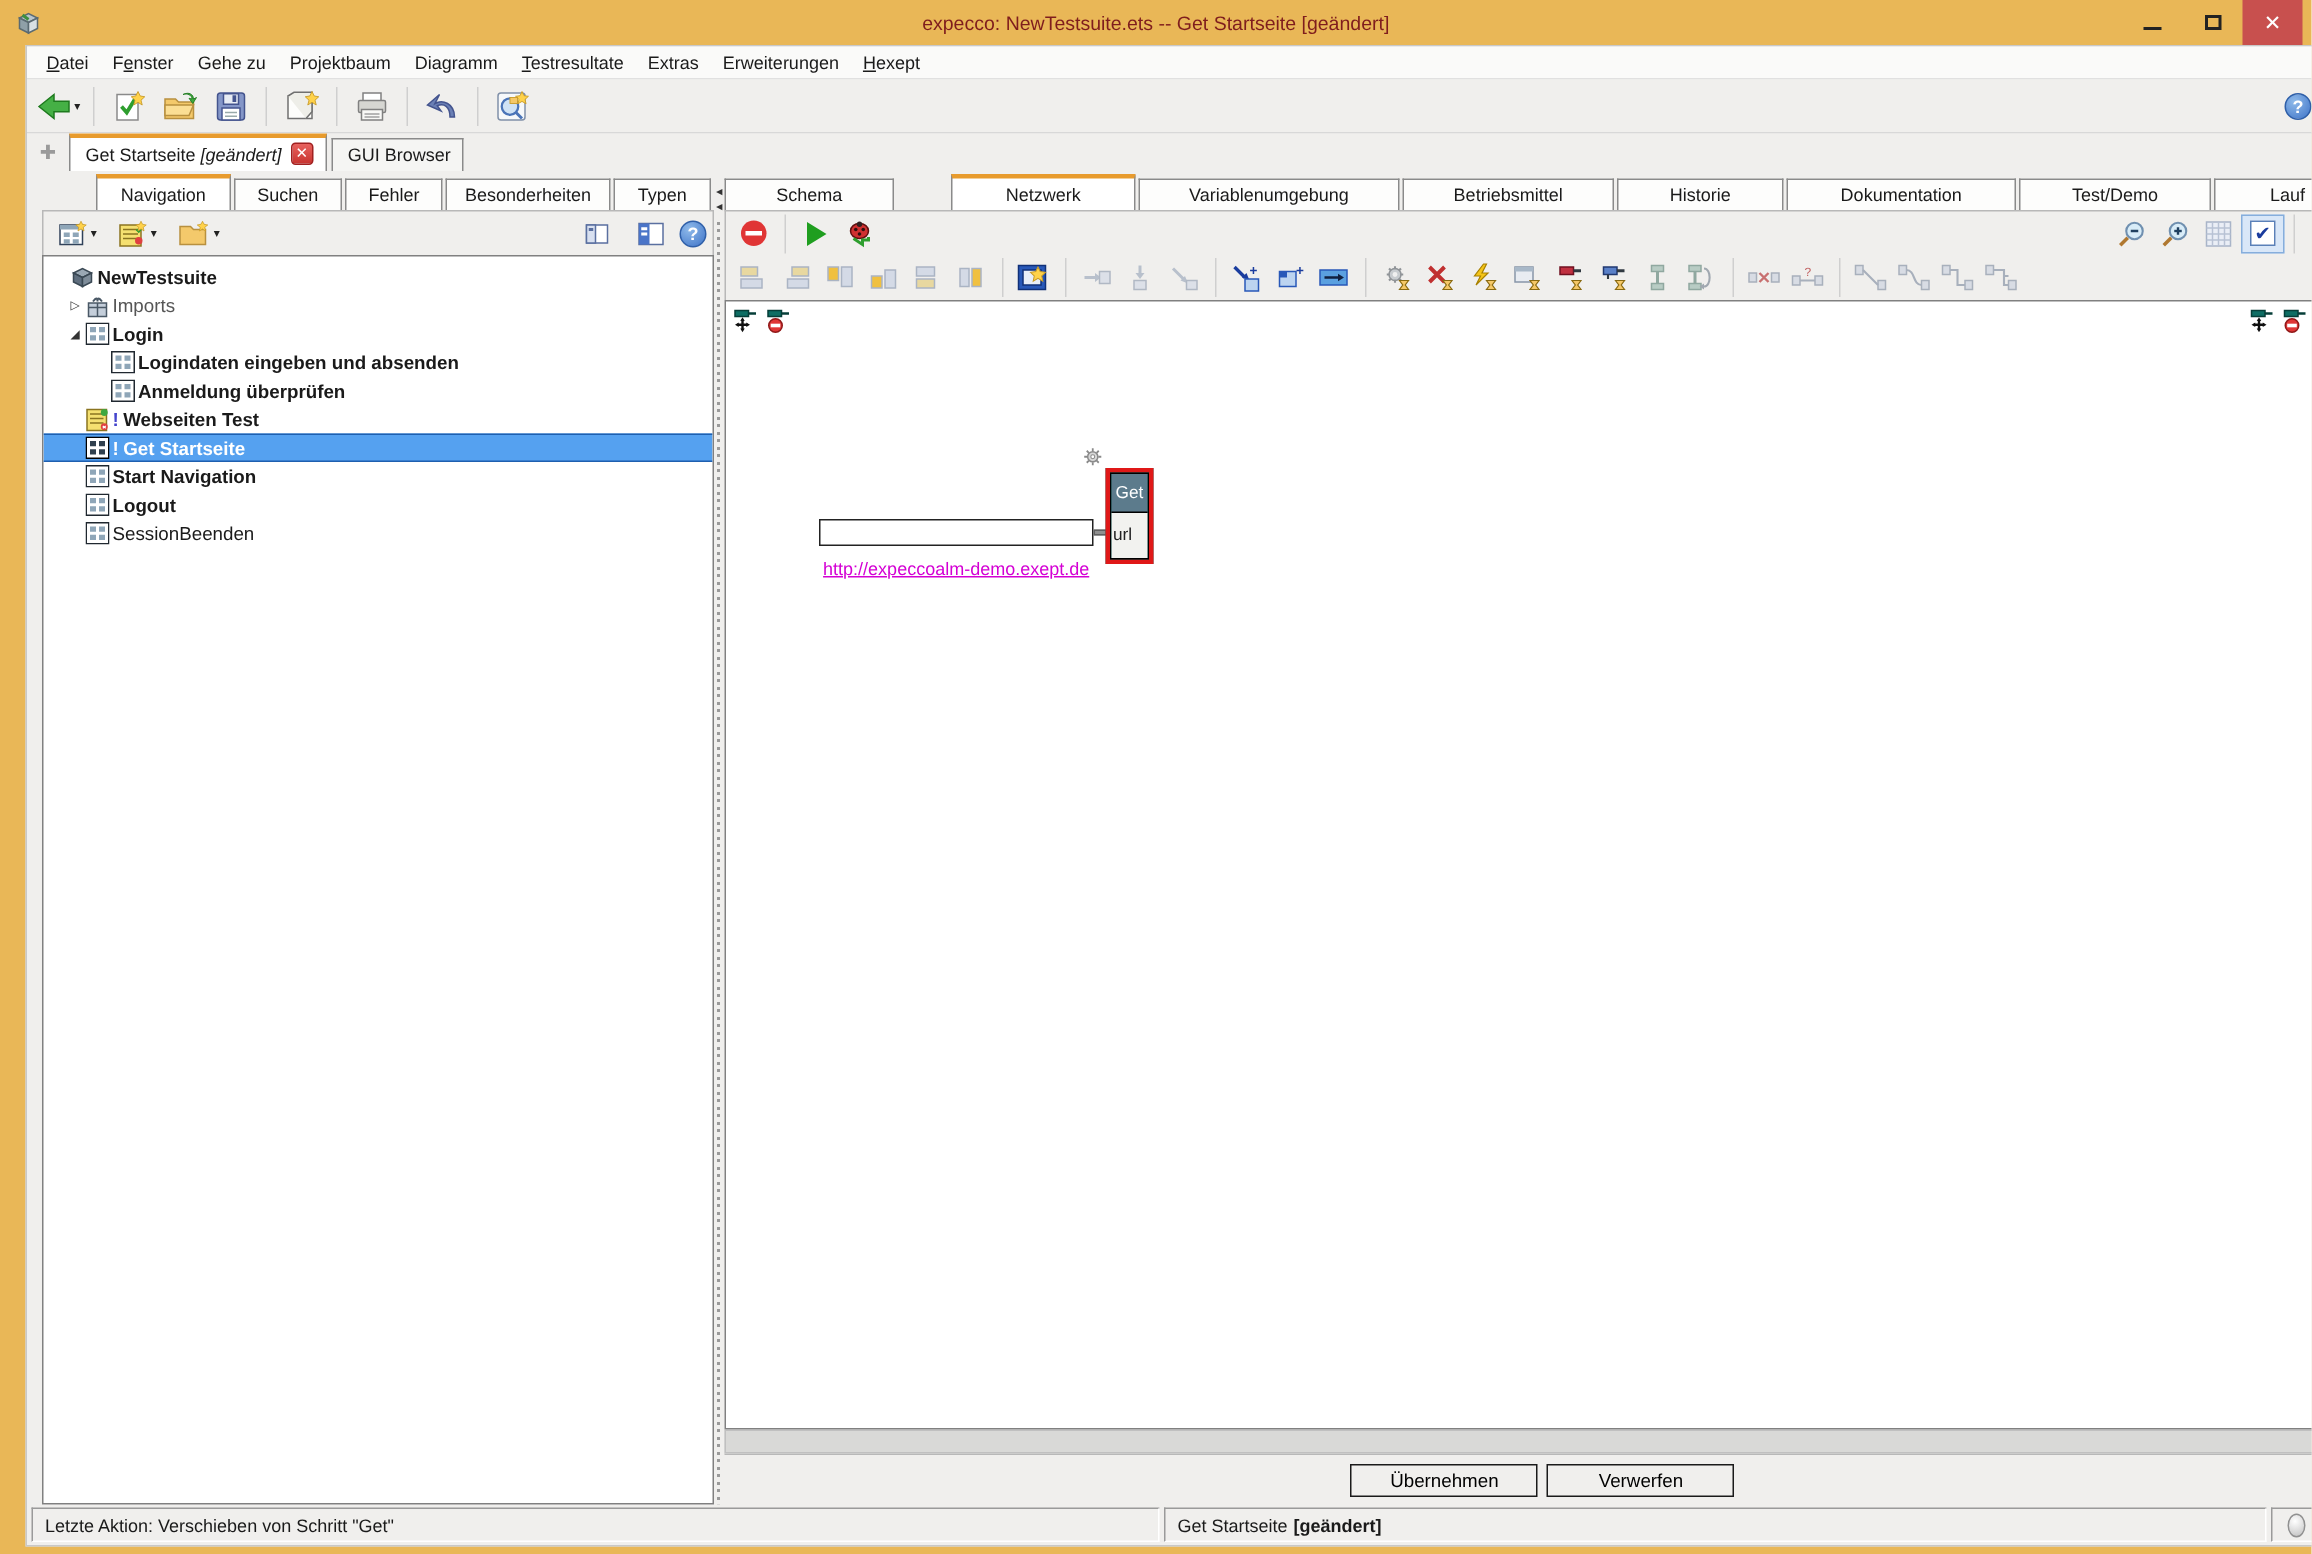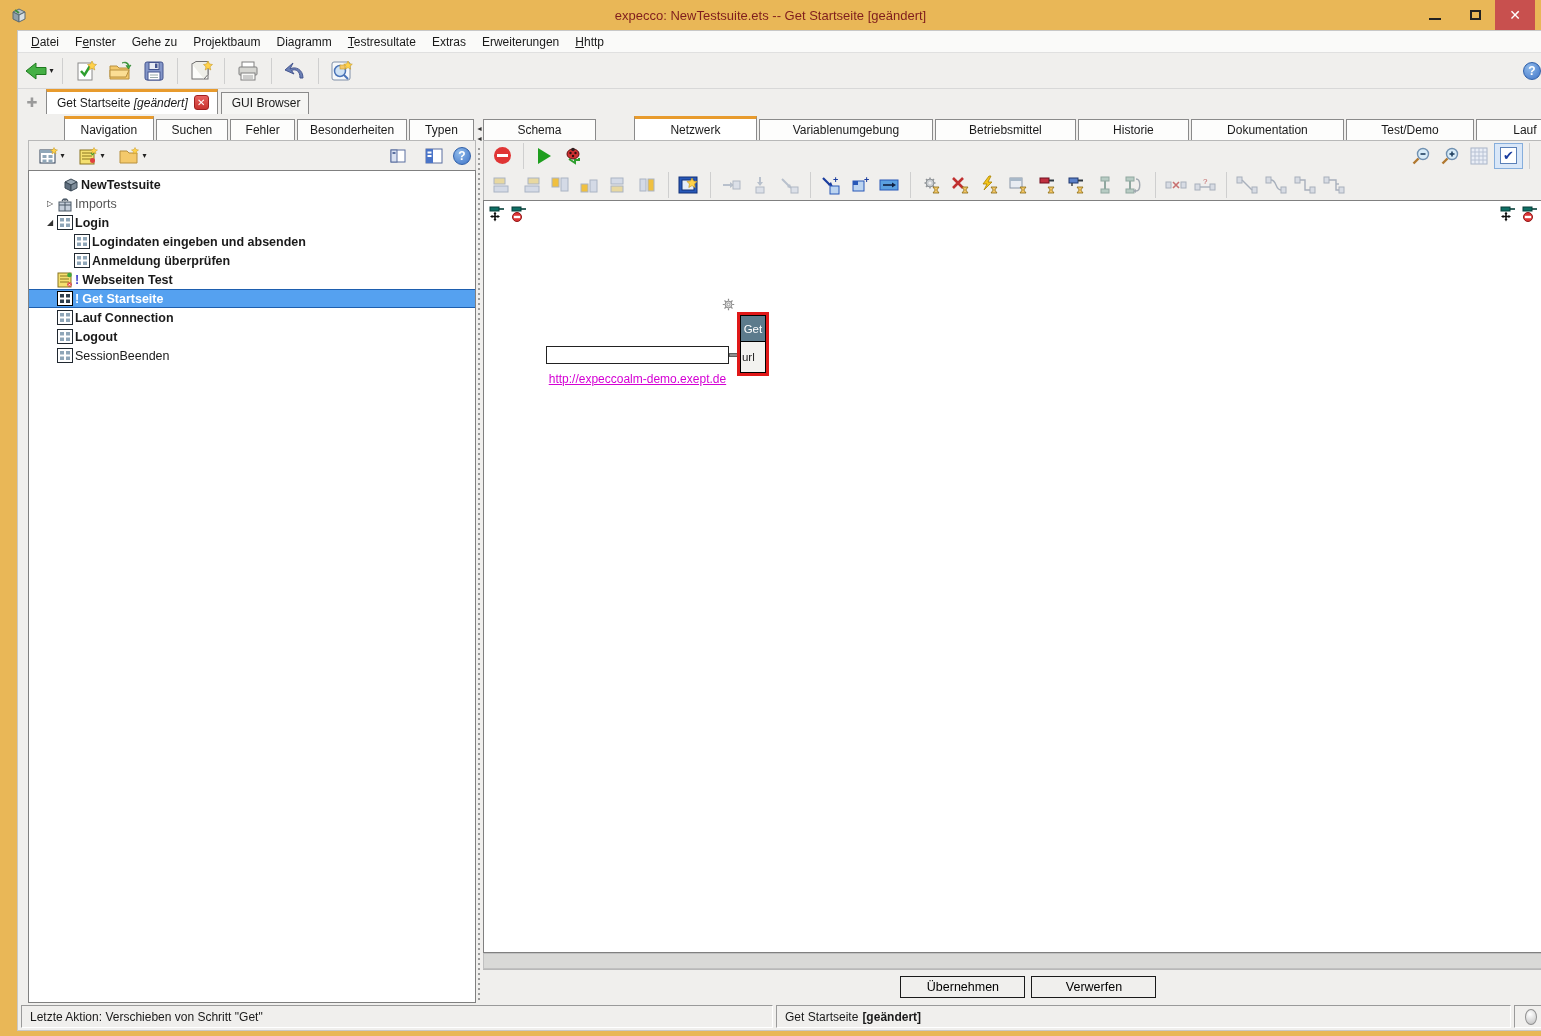--- a/index.html
+++ b/index.html
@@ -134,21 +134,21 @@
 
     <div class="menubar">
       <span class="menu-item"><span></span><u>D</u><span>atei</span></span>
       <span class="menu-item"><span>F</span><u>e</u><span>nster</span></span>
       <span class="menu-item"><span>Gehe zu</span><u></u><span></span></span>
       <span class="menu-item"><span>Projektbaum</span><u></u><span></span></span>
       <span class="menu-item"><span>Diagramm</span><u></u><span></span></span>
       <span class="menu-item"><span></span><u>T</u><span>estresultate</span></span>
       <span class="menu-item"><span>Extras</span><u></u><span></span></span>
       <span class="menu-item"><span>Erweiterungen</span><u></u><span></span></span>
-      <span class="menu-item"><span></span><u>H</u><span>http</span></span>
+      <span class="menu-item"><span></span><u>H</u><span>exept</span></span>
     </div>
 
     <div class="toolbar">
       <span class="tbi">
         <svg width="24" height="20" viewBox="0 0 24 20">
             <path d="M2 10 L12 2 L12 6.5 L22 6.5 L22 13.5 L12 13.5 L12 18 Z" fill="#45B045" stroke="#1E7A1E"></path>
           </svg>
         <span class="chev">▾</span>
       </span>
       <span class="sep"></span>
@@ -280,21 +280,21 @@
                 <rect x="2" y="2" width="16" height="14" fill="#fff" stroke="#5A6FA0"></rect>
                 <rect x="2" y="2" width="7" height="14" fill="#4A74C8"></rect>
                 <rect x="3.5" y="4.5" width="4" height="2" fill="#fff"></rect>
                 <rect x="3.5" y="8" width="4" height="2" fill="#fff"></rect>
               </svg>
           </span>
           <span class="help-circle">?</span>
         </div>
 
         <div class="tree">
-          <div class="trow" style="padding-left:20px">
+          <div class="trow" style="padding-left:4px">
             <span class="exp"></span>
             <span class="ticon">
                 <svg width="16" height="16" viewBox="0 0 16 16">
                   <polygon points="2,5 8,2 14,5 8,8" fill="#9AA8B4" stroke="#3A4854"></polygon>
                   <polygon points="2,5 2,11 8,14 8,8" fill="#5F6E7E" stroke="#3A4854"></polygon>
                   <polygon points="14,5 14,11 8,14 8,8" fill="#7E8C99" stroke="#3A4854"></polygon>
                 </svg>
               </span>
             <span class="tlabel bold">NewTestsuite</span>
           </div>
@@ -378,21 +378,21 @@
           <div class="trow" style="padding-left:28px">
             <span class="ticon">
                 <svg width="16" height="15" viewBox="0 0 16 15">
                   <rect x="0.5" y="0.5" width="15" height="14" fill="#fff" stroke="#202830"></rect>
                   <rect x="3" y="3" width="4" height="3.5" fill="#8FA6B8"></rect>
                   <rect x="9" y="3" width="4" height="3.5" fill="#8FA6B8"></rect>
                   <rect x="3" y="8.5" width="4" height="3.5" fill="#8FA6B8"></rect>
                   <rect x="9" y="8.5" width="4" height="3.5" fill="#8FA6B8"></rect>
                 </svg>
               </span>
-            <span class="tlabel bold">Lauf Connection</span>
+            <span class="tlabel bold">Start Navigation</span>
           </div>
           <div class="trow" style="padding-left:28px">
             <span class="ticon">
                 <svg width="16" height="15" viewBox="0 0 16 15">
                   <rect x="0.5" y="0.5" width="15" height="14" fill="#fff" stroke="#202830"></rect>
                   <rect x="3" y="3" width="4" height="3.5" fill="#8FA6B8"></rect>
                   <rect x="9" y="3" width="4" height="3.5" fill="#8FA6B8"></rect>
                   <rect x="3" y="8.5" width="4" height="3.5" fill="#8FA6B8"></rect>
                   <rect x="9" y="8.5" width="4" height="3.5" fill="#8FA6B8"></rect>
                 </svg>

